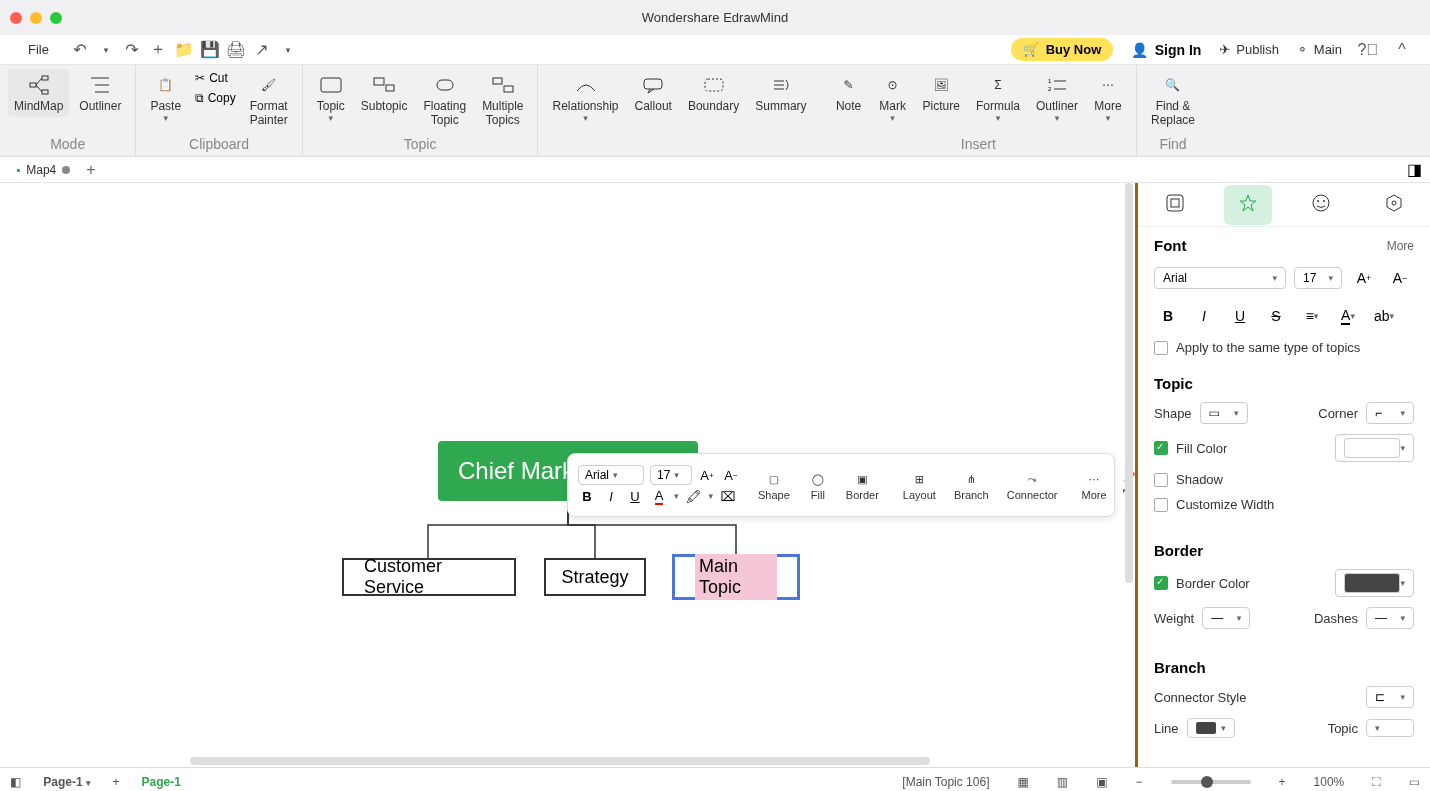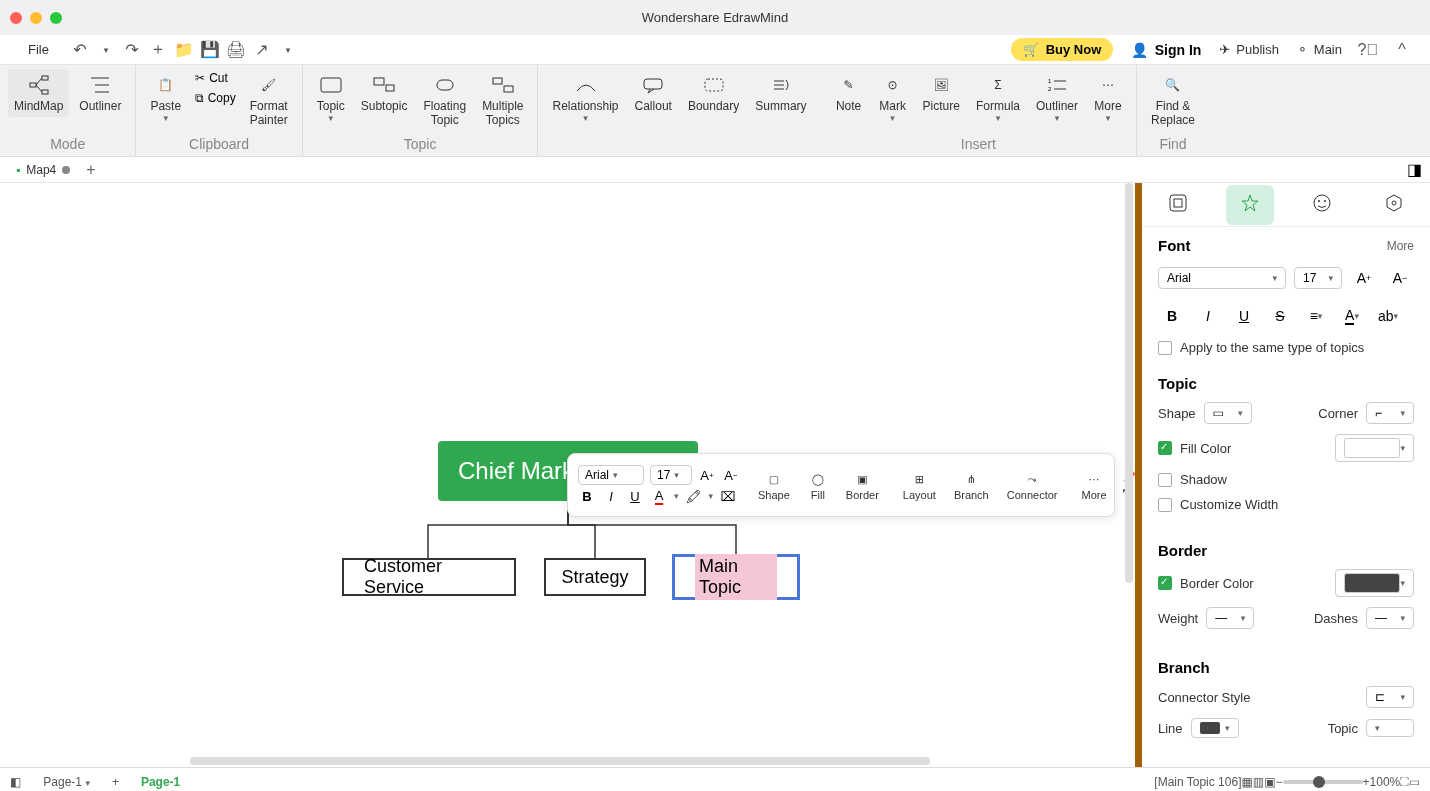--- a/index.html
+++ b/index.html
@@ -43,41 +43,41 @@
 .n3{left:672px;top:371px;width:128px;height:46px;border:3px solid #4977d9;background:#fff;}
 .n3 .inner{background:#f5c6d8;padding:2px 4px;}
 .connector-lines{position:absolute;left:0;top:0;width:100%;height:100%;pointer-events:none;}
 .floattb{position:absolute;left:567px;top:270px;width:548px;height:64px;background:#fff;border:1px solid #ddd;border-radius:8px;box-shadow:0 2px 8px rgba(0,0,0,0.1);display:flex;align-items:center;padding:0 10px;gap:6px;}
 .ftrow{display:flex;flex-direction:column;gap:2px;}
 .ftline{display:flex;align-items:center;gap:6px;}
 .ftsel{border:1px solid #ccc;border-radius:4px;padding:2px 6px;font-size:12px;display:flex;align-items:center;gap:4px;}
 .ftbtn{display:flex;flex-direction:column;align-items:center;font-size:11px;color:#333;padding:2px 6px;}
 .fticon{width:20px;height:20px;display:flex;align-items:center;justify-content:center;}
 .ftsmall{width:18px;height:18px;display:flex;align-items:center;justify-content:center;font-size:13px;}
-.sidepanel{width:295px;background:#fff;border-left:7px solid #a16207;display:flex;flex-direction:column;}
+.sidepanel{width:295px;background:#fff;border-left:3px solid #a16207;display:flex;flex-direction:column;}
 .sptabs{height:44px;display:flex;align-items:center;justify-content:space-around;border-bottom:1px solid #eee;}
 .sptab{padding:8px 14px;border-radius:6px;cursor:pointer;}
 .sptab.active{background:#d4f0e0;}
 .spsection{padding:10px 16px;}
 .sphdr{display:flex;justify-content:space-between;align-items:center;margin-bottom:10px;}
 .sptitle{font-weight:600;font-size:15px;}
 .spmore{font-size:12px;color:#666;}
 .sprow{display:flex;align-items:center;gap:8px;margin-bottom:10px;}
 .spsel{border:1px solid #ccc;border-radius:4px;padding:3px 8px;font-size:12px;flex:1;display:flex;align-items:center;justify-content:space-between;}
 .spsel.small{flex:0 0 48px;}
 .spbtn{width:28px;height:28px;display:flex;align-items:center;justify-content:center;border-radius:4px;cursor:pointer;font-size:14px;}
 .spchk{display:flex;align-items:center;gap:8px;font-size:13px;color:#333;}
 .chk{width:14px;height:14px;border:1px solid #aaa;border-radius:2px;display:inline-block;}
 .chk.on{background:#2fa84f;border-color:#2fa84f;position:relative;}
 .chk.on::after{content:"✓";color:#fff;font-size:10px;position:absolute;left:1px;top:-1px;}
 .splabel{font-size:13px;color:#333;}
 .colorswatch{width:56px;height:20px;border:1px solid #ccc;border-radius:3px;}
 .statusbar{height:28px;background:#fff;border-top:1px solid #ddd;display:flex;align-items:center;padding:0 10px;gap:12px;font-size:12px;color:#555;}
-.sbright{margin-left:auto;display:flex;align-items:center;gap:0;}
-.pagetab{padding:2px 10px;}
+.sbright{margin-left:auto;display:flex;align-items:center;gap:28px;}
+.pagetab{padding:2px 10px;font-weight:bold;}
 .pagetab.active{color:#2fa84f;font-weight:600;}
 svg{overflow:visible;}
 .caret{font-size:9px;color:#666;}
 </style>
 </head>
 <body>
 
 <div class="titlebar">
   <div class="traffic">
     <div class="tl red"></div>

